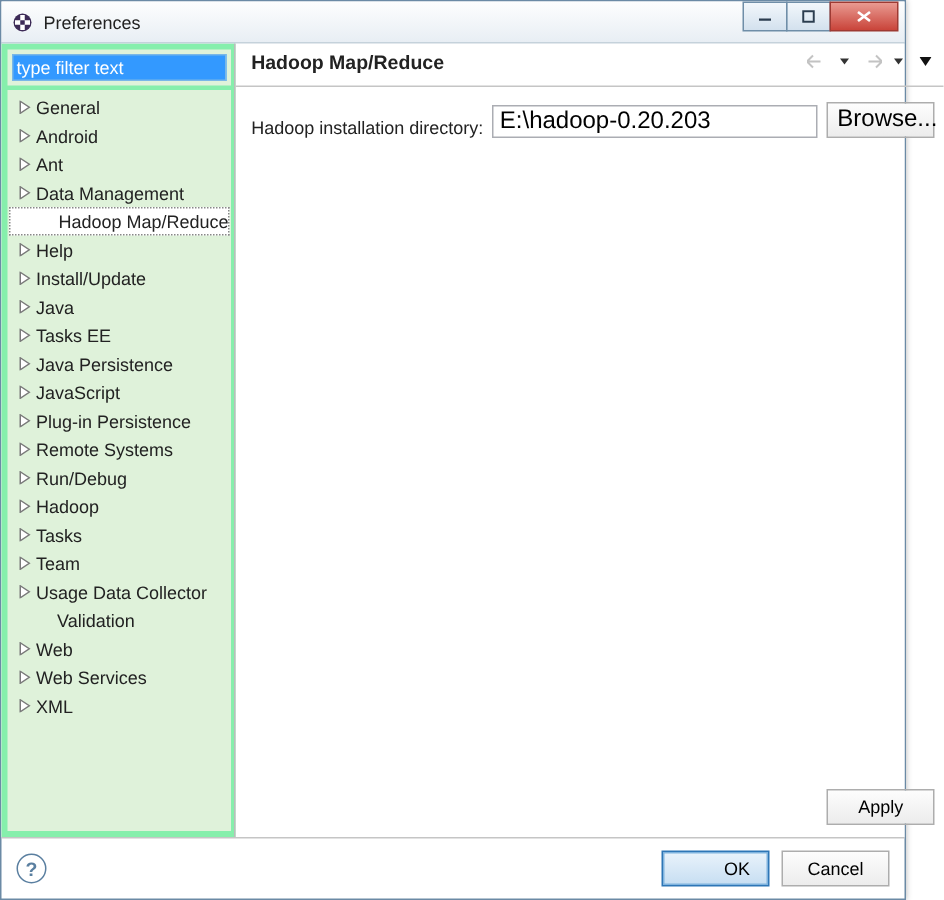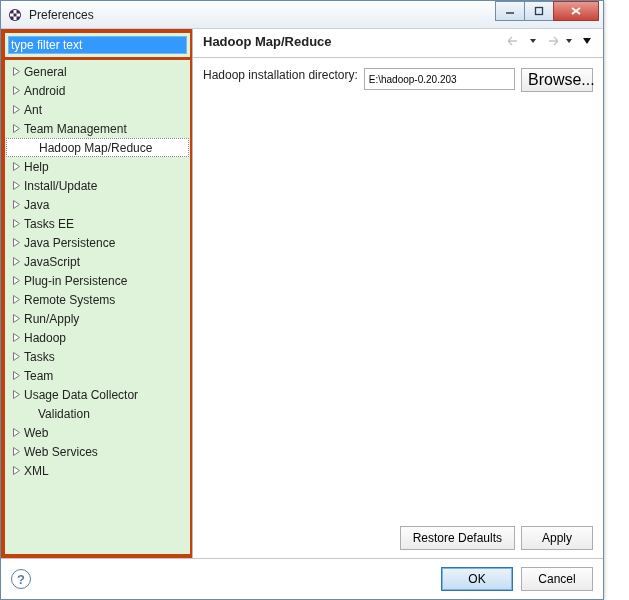--- a/index.html
+++ b/index.html
@@ -62,21 +62,21 @@
     min-height: 0;
     background: #fff;
   }
 
   .left-pane {
     width: 192px;
     border-right: 1px solid #bcbcbc;
     display: flex;
     flex-direction: column;
     padding: 4px 2px 4px 4px;
-    background: #c2410c;
+    background: #86efac;
   }
   .filter-wrap {
     background: #dff2da;
     padding: 3px;
     margin-bottom: 3px;
   }
   .filter-input {
     width: 100%;
     height: 18px;
     font-size: 12px;
@@ -145,31 +145,31 @@
   }
 
   .content {
     flex: 1;
     padding: 10px 10px 4px 10px;
     display: flex;
     flex-direction: column;
   }
   .form-row {
     display: flex;
-    align-items: flex-start;
+    align-items: flex-end;
     gap: 6px;
   }
   .form-label { white-space: nowrap; }
   .text-input {
     flex: 1;
     height: 22px;
     border: 1px solid #abadb3;
     padding: 2px 4px;
     font-family: inherit;
-    font-size: 10px;
+    font-size: 16px;
   }
   .browse-btn {
     height: 24px;
     width: 72px;
     border: 1px solid #adadad;
     background: linear-gradient(#fdfdfd,#ececec);
     font-family: inherit;
     font-size: 16px;
   }
   .spacer { flex: 1; }
@@ -204,20 +204,21 @@
     display: flex; align-items: center; justify-content: center;
     color: #5a7fa0;
     font-weight: bold;
     font-size: 13px;
   }
   .footer-spacer { flex: 1; }
   .default-btn {
     border: 1px solid #2e76b6;
     background: linear-gradient(#eaf3fb,#c6def2);
     box-shadow: inset 0 0 0 1px #7fb3de;
+    text-align: right;
   }
 </style>
 </head>
 <body>
 
 <div class="window">
 
   <div class="title-bar">
     <span class="app-icon">
       <svg width="14" height="14" viewBox="0 0 14 14">
@@ -278,21 +279,21 @@
               </svg>
             </span>
             <span class="lbl">Ant</span>
           </div>
           <div class="tree-item">
             <span class="expander">
               <svg width="9" height="9" viewBox="0 0 9 9">
                 <path d="M1.5 0.5 L7.5 4.5 L1.5 8.5 Z" fill="#fff" stroke="#7a7a7a" stroke-width="1"></path>
               </svg>
             </span>
-            <span class="lbl">Team Management</span>
+            <span class="lbl">Data Management</span>
           </div>
           <div class="tree-item child selected no-expander">
             <span class="expander">
               <svg width="9" height="9" viewBox="0 0 9 9">
                 <path d="M1.5 0.5 L7.5 4.5 L1.5 8.5 Z" fill="#fff" stroke="#7a7a7a" stroke-width="1"></path>
               </svg>
             </span>
             <span class="lbl">Hadoop Map/Reduce</span>
           </div>
           <div class="tree-item">
@@ -358,21 +359,21 @@
               </svg>
             </span>
             <span class="lbl">Remote Systems</span>
           </div>
           <div class="tree-item">
             <span class="expander">
               <svg width="9" height="9" viewBox="0 0 9 9">
                 <path d="M1.5 0.5 L7.5 4.5 L1.5 8.5 Z" fill="#fff" stroke="#7a7a7a" stroke-width="1"></path>
               </svg>
             </span>
-            <span class="lbl">Run/Apply</span>
+            <span class="lbl">Run/Debug</span>
           </div>
           <div class="tree-item">
             <span class="expander">
               <svg width="9" height="9" viewBox="0 0 9 9">
                 <path d="M1.5 0.5 L7.5 4.5 L1.5 8.5 Z" fill="#fff" stroke="#7a7a7a" stroke-width="1"></path>
               </svg>
             </span>
             <span class="lbl">Hadoop</span>
           </div>
           <div class="tree-item">
@@ -469,21 +470,20 @@
       <div class="content">
         <div class="form-row">
           <span class="form-label">Hadoop installation directory:</span>
           <input class="text-input" value="E:\hadoop-0.20.203" style="">
           <button class="browse-btn">Browse...</button>
         </div>
 
         <div class="spacer"></div>
 
         <div class="restore-apply-row">
-          <button class="std-btn restore-btn">Restore Defaults</button>
           <button class="std-btn">Apply</button>
         </div>
       </div>
     </div>
   </div>
 
   <div class="footer">
     <div class="help-icon">?</div>
     <div class="footer-spacer"></div>
     <button class="std-btn default-btn">OK</button>

